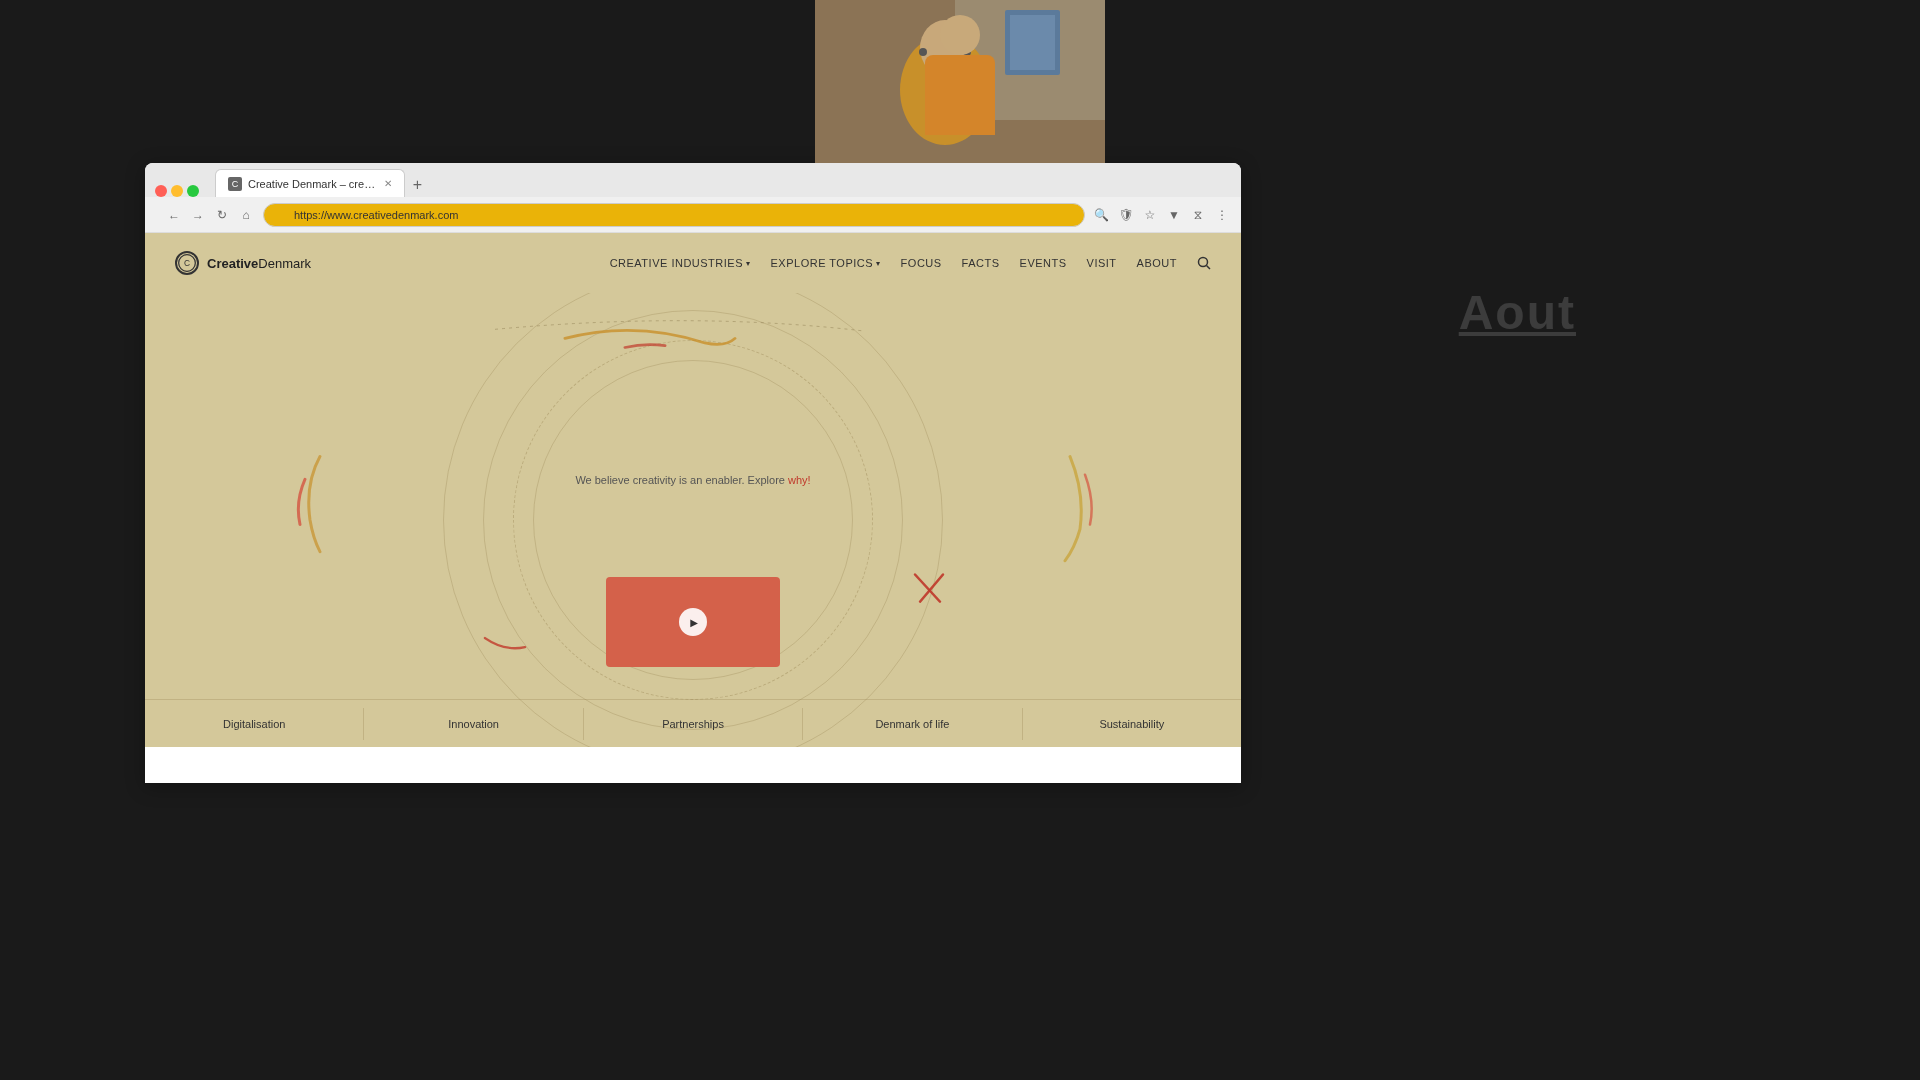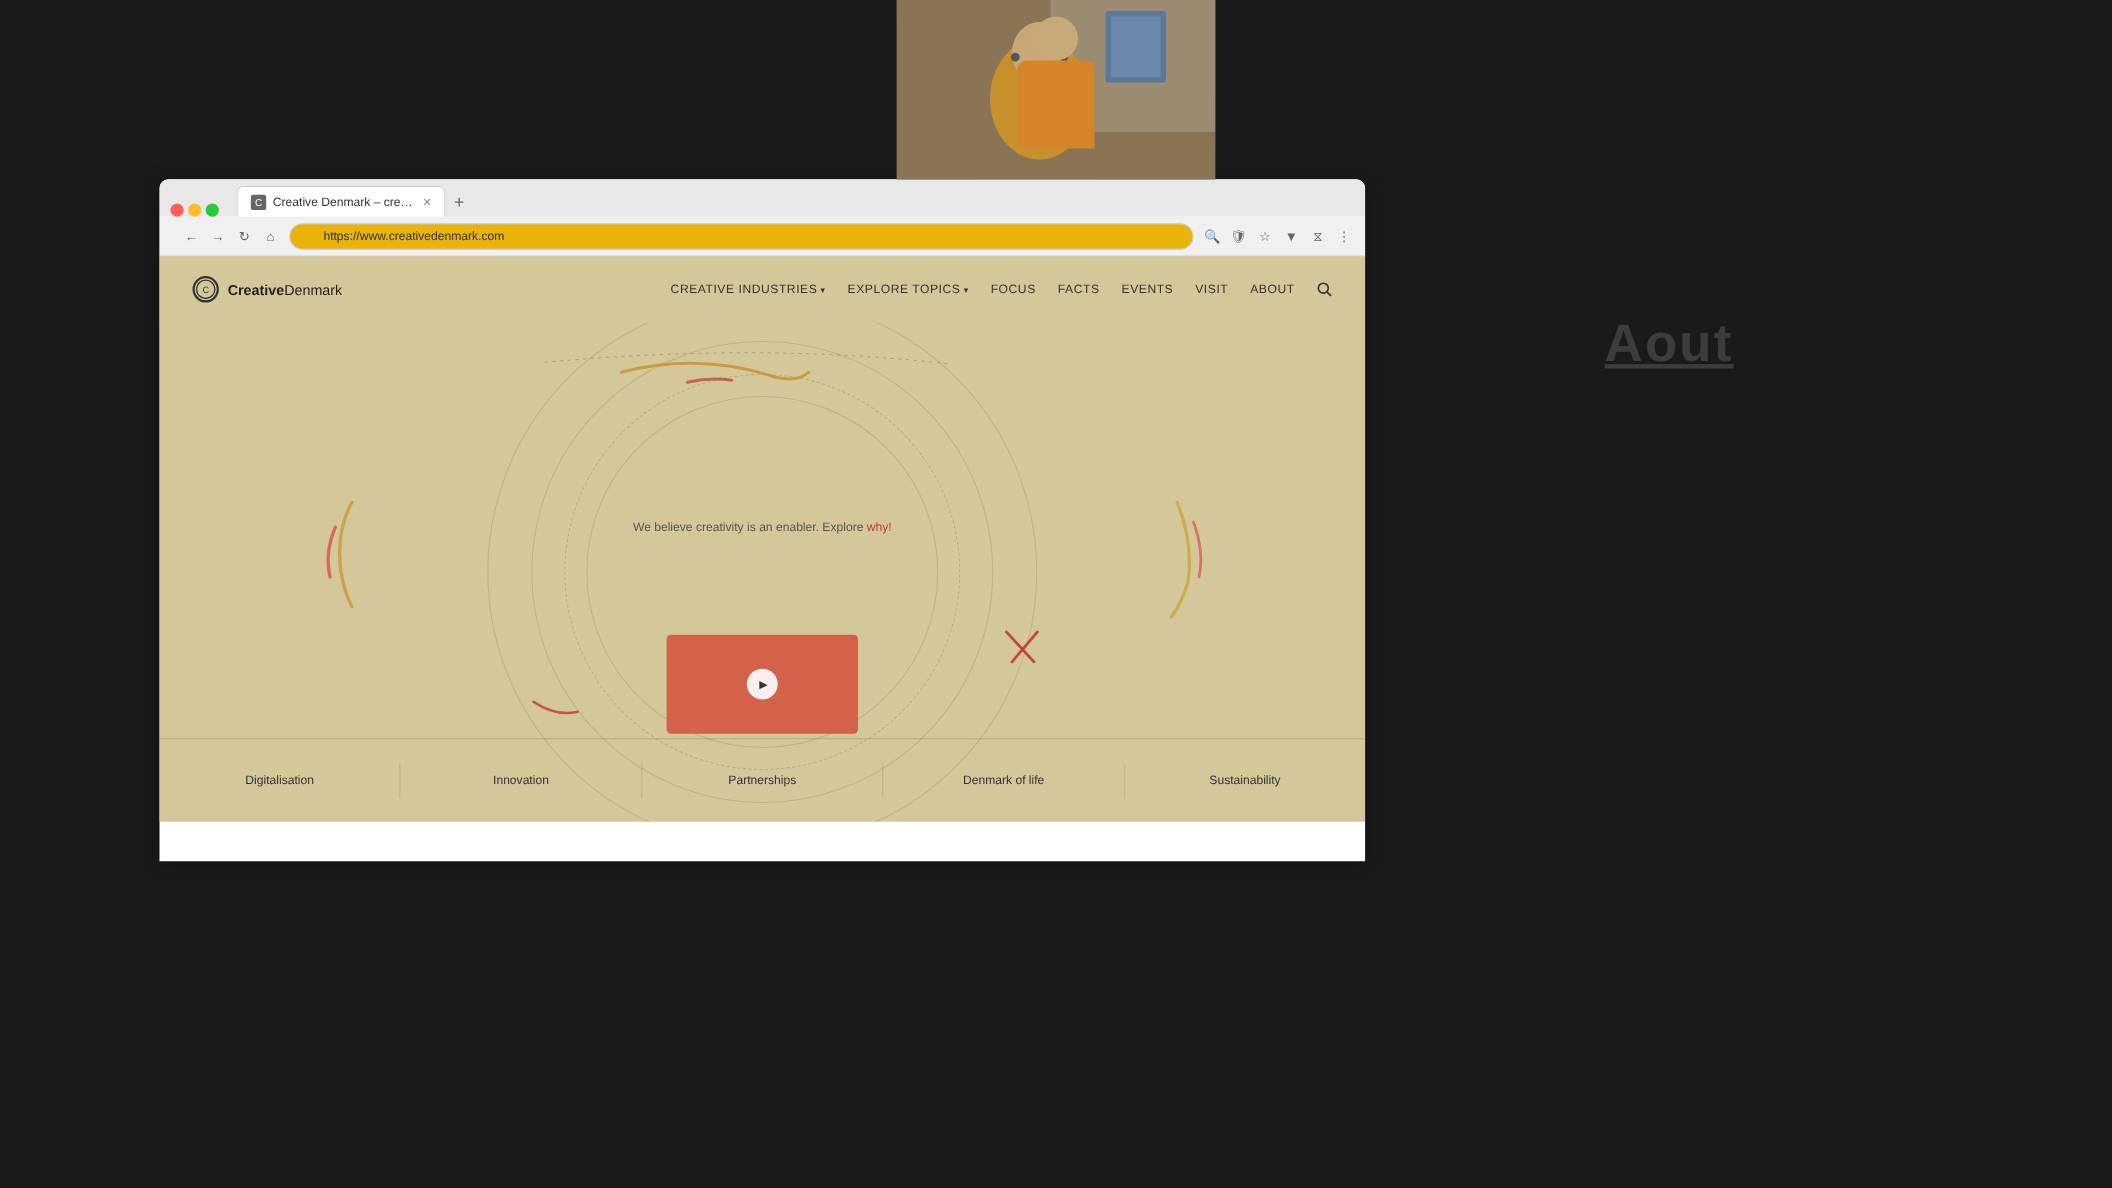--- a/index.html
+++ b/index.html
@@ -363,21 +363,21 @@
       color: #333;
       margin-left: 2px;
     }
 
     
     .categories-bar {
       position: absolute;
       bottom: 0;
       left: 0;
       right: 0;
-      height: 76px;
+      height: 48px;
       border-top: 1px solid rgba(150, 130, 80, 0.3);
       display: flex;
       align-items: center;
       z-index: 5;
     }
     .category-item {
       flex: 1;
       text-align: center;
       font-size: 11px;
       color: #333;

